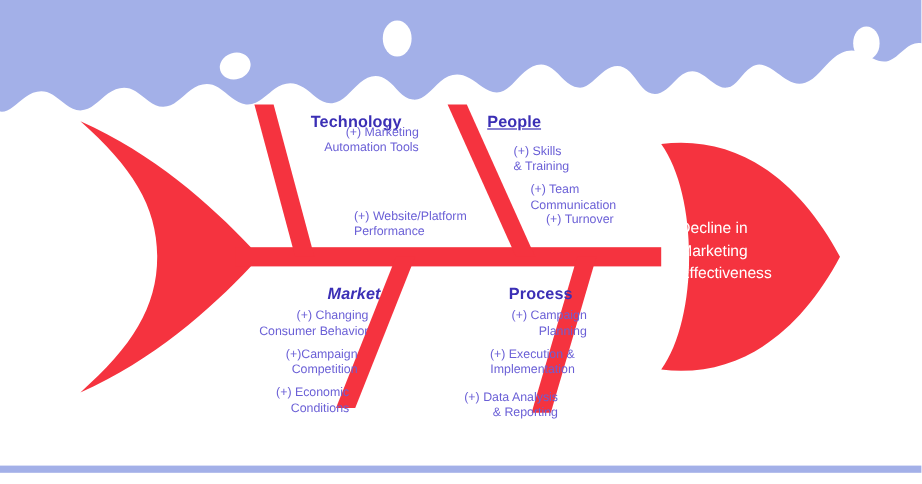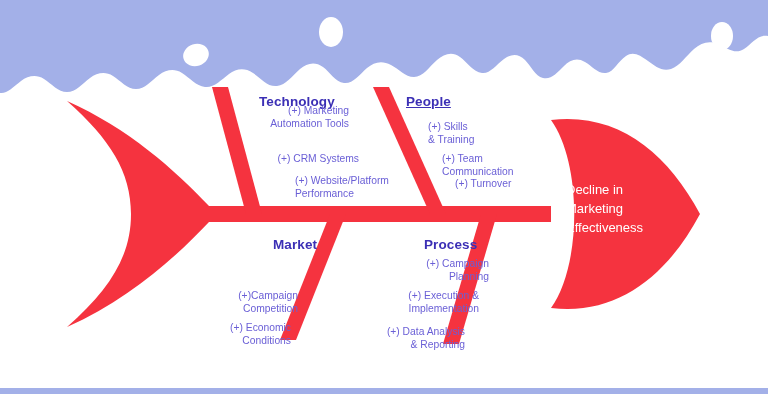--- a/index.html
+++ b/index.html
@@ -116,32 +116,33 @@
          C582,265 582,163 551,120 Z"></path>
   </svg>
 
   <div class="head-label" style="left: 566px; top: 180px; white-space: pre-line;">Decline in
 Marketing
 Effectiveness</div>
 
   <div class="cat" style="left:259px;top:94px;">Technology</div>
   <div class="cause r" style="left: 182px; top: 105px; width: 167px; white-space: pre-line;">(+) Marketing
 Automation Tools</div>
-  <div class="cause r" style="left: 192px; top: 153px; width: 167px; white-space: pre-line;">(+) CRM Systems</div>
   <div class="cause l" style="left: 295px; top: 175px; width: 180px; white-space: pre-line;">(+) Website/Platform
 Performance</div>
 
   <div class="cat" style="left:406px;top:94px;text-decoration:underline;">People</div>
   <div class="cause l" style="left: 428px; top: 121px; width: 140px; white-space: pre-line;">(+) Skills
 &amp; Training</div>
   <div class="cause l" style="left: 442px; top: 153px; width: 140px; white-space: pre-line;">(+) Team
 Communication</div>
   <div class="cause l" style="left: 455px; top: 178px; width: 140px; white-space: pre-line;">(+) Turnover</div>
 
-  <div class="cat" style="left:273px;top:237px;">Market</div>
+  <div class="cat" style="left:273px;top:237px;font-style:italic;">Market</div>
+  <div class="cause r" style="left: 150px; top: 258px; width: 157px; white-space: pre-line;">(+) Changing
+Consumer Behavior</div>
   <div class="cause c" style="left: 188px; top: 290px; width: 110px; white-space: pre-line;">(+)Campaign
 Competition</div>
   <div class="cause c" style="left: 181px; top: 322px; width: 110px; white-space: pre-line;">(+) Economic
 Conditions</div>
 
   <div class="cat" style="left:424px;top:237px;">Process</div>
   <div class="cause c" style="left: 379px; top: 258px; width: 110px; white-space: pre-line;">(+) Campaign
 Planning</div>
   <div class="cause c" style="left: 354px; top: 290px; width: 125px; white-space: pre-line;">(+) Execution &amp;
 Implementation</div>

